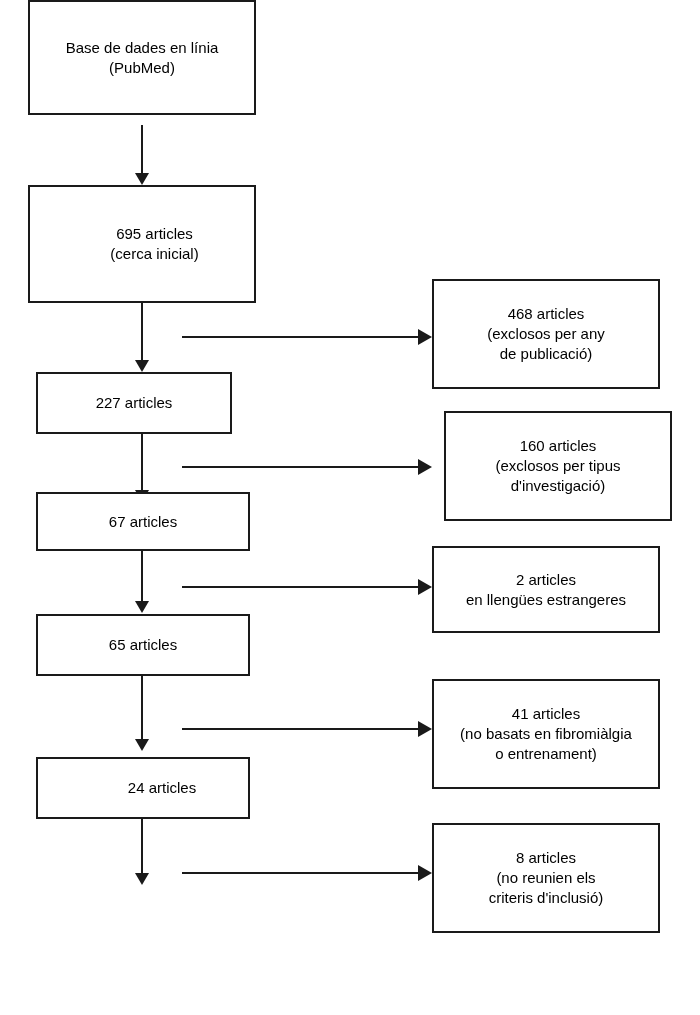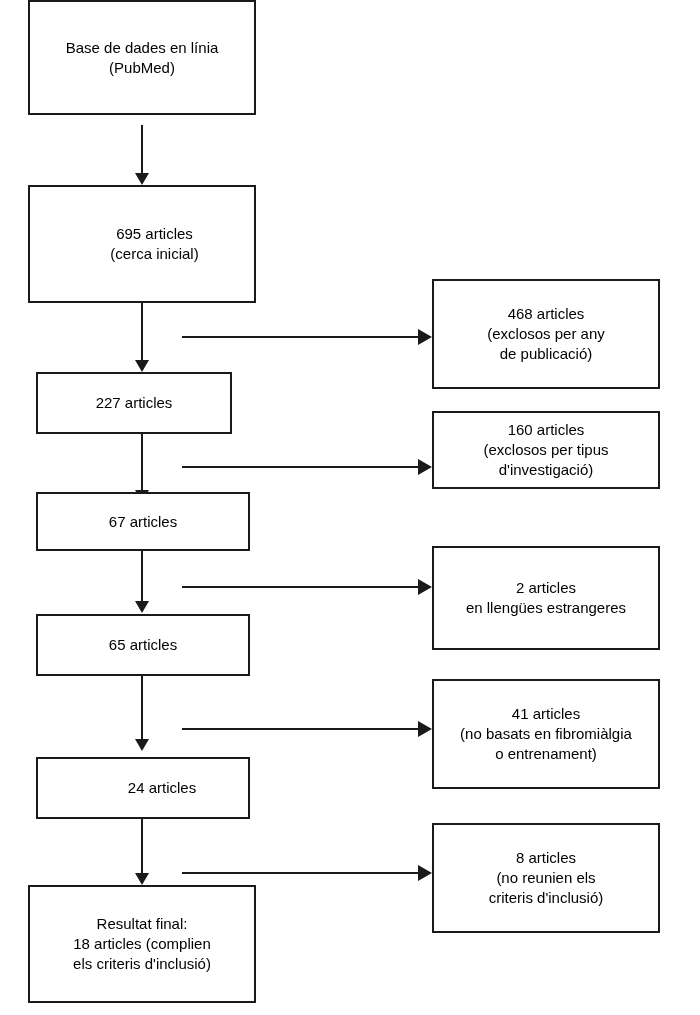--- a/index.html
+++ b/index.html
@@ -108,43 +108,38 @@
   <div class="vline" style="left:141px; top:676px; height:63px;"></div>
   <div class="vhead" style="left:135px; top:739px;"></div>
 
   <div class="node" style="left:36px; top:757px; width:214px; height:62px;padding-left:44px;">
     <span class="txt">24 articles</span>
   </div>
 
   <div class="vline" style="left:141px; top:819px; height:54px;"></div>
   <div class="vhead" style="left:135px; top:873px;"></div>
 
-  <div class="node" style="left:28px; top:885px; width:228px; height:118px;">
-    <span class="txt">Resultat final:
-18 articles (complien
-els criteris d'inclusió)</span>
-  </div>
 
   <div class="node" style="left:432px; top:279px; width:228px; height:110px;">
     <span class="txt">468 articles
 (exclosos per any
 de publicació)</span>
   </div>
   <div class="hline" style="left:182px; top:336px; width:236px;"></div>
   <div class="hhead" style="left:418px; top:329px;"></div>
 
-  <div class="node" style="left:432px; top:411px; width:228px; height:78px;text-align:center;">
+  <div class="node" style="left:444px; top:411px; width:228px; height:110px;text-align:center;">
     <span class="txt">160 articles
 (exclosos per tipus
 d'investigació)</span>
   </div>
   <div class="hline" style="left:182px; top:466px; width:236px;"></div>
   <div class="hhead" style="left:418px; top:459px;"></div>
 
-  <div class="node" style="left:432px; top:546px; width:228px; height:104px;">
+  <div class="node" style="left:432px; top:546px; width:228px; height:87px;">
     <span class="txt">2 articles
 en llengües estrangeres</span>
   </div>
   <div class="hline" style="left:182px; top:586px; width:236px;"></div>
   <div class="hhead" style="left:418px; top:579px;"></div>
 
   <div class="node" style="left:432px; top:679px; width:228px; height:110px;">
     <span class="txt">41 articles
 (no basats en fibromiàlgia
 o entrenament)</span>

